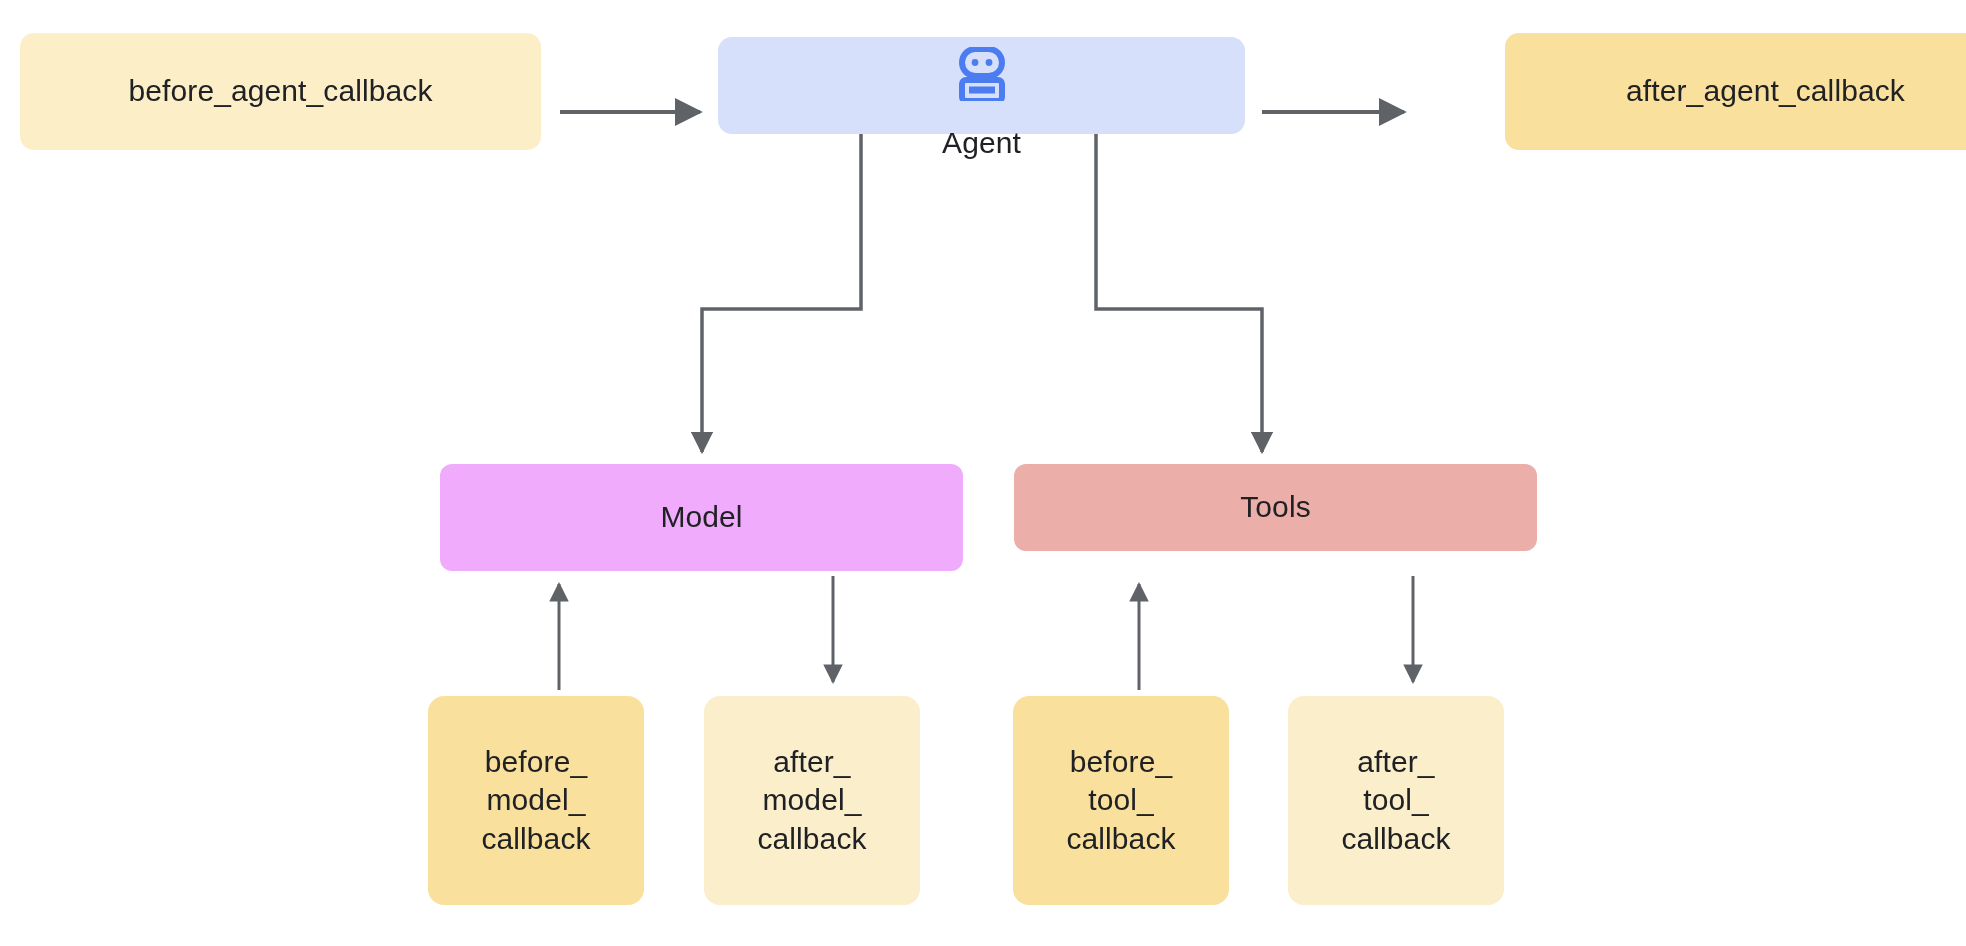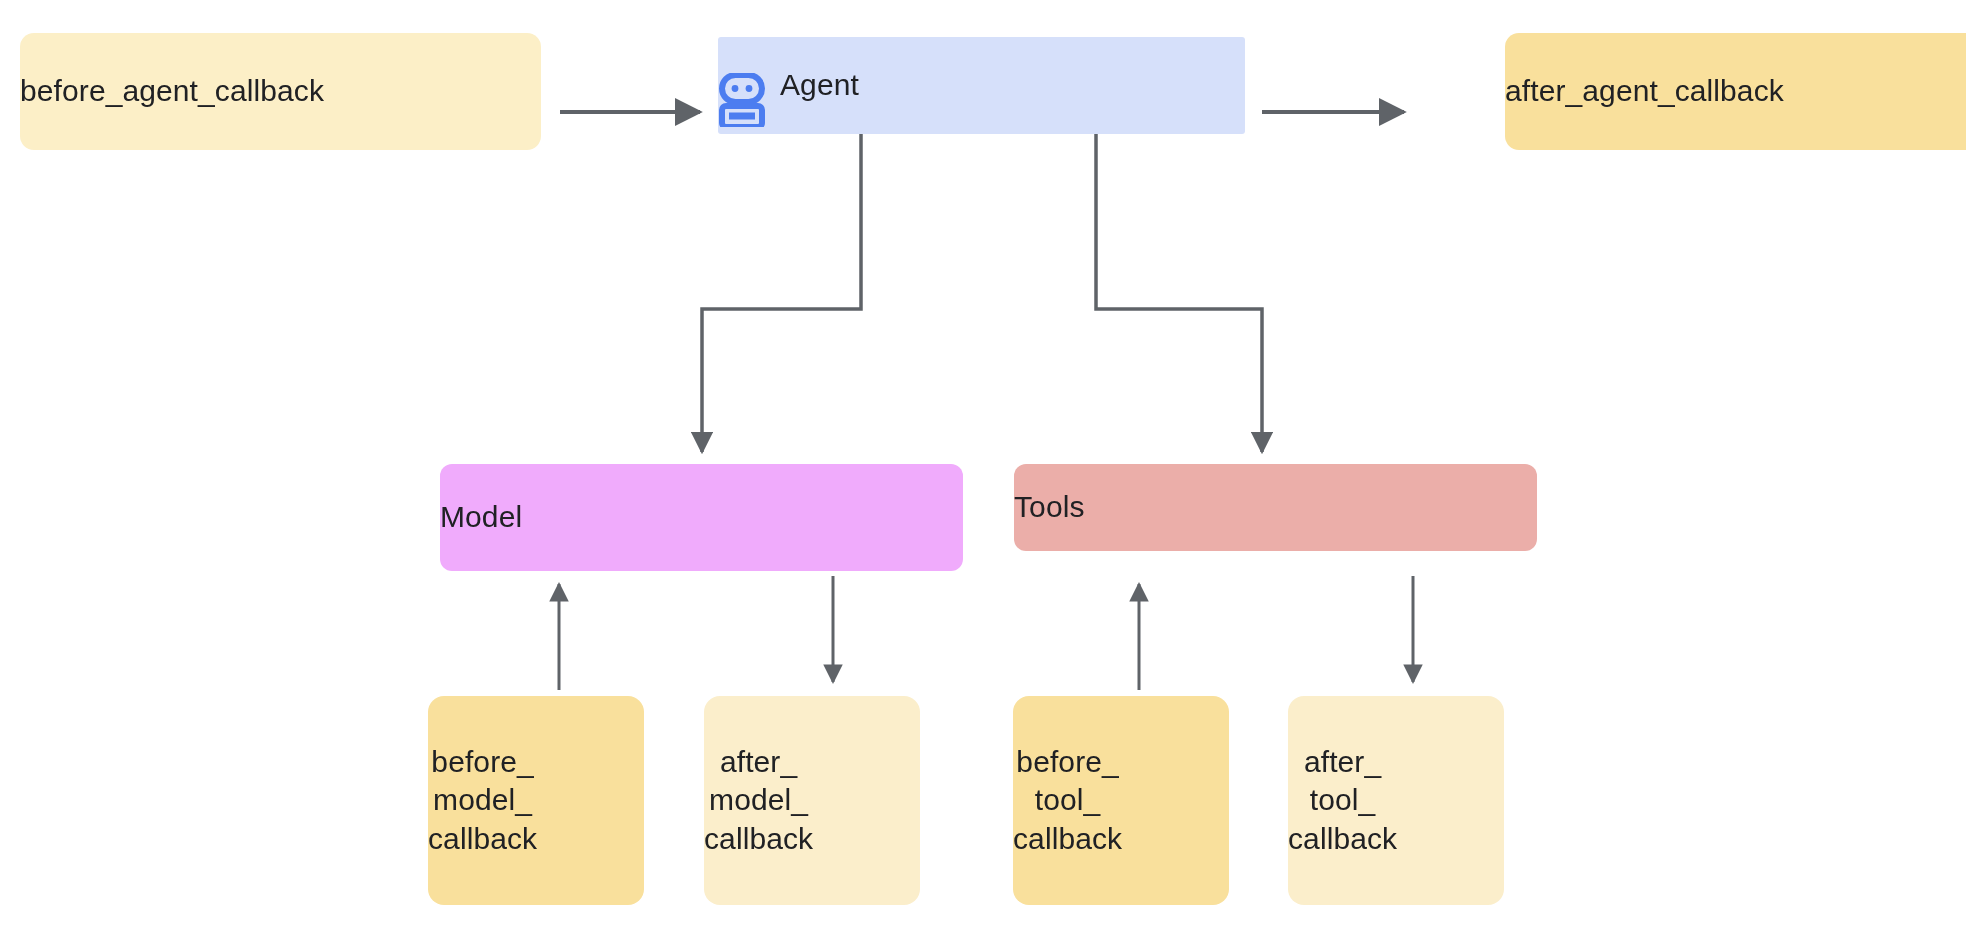--- a/index.html
+++ b/index.html
@@ -25,20 +25,21 @@
     top: 0;
     width: 1966px;
     height: 946px;
     pointer-events: none;
   }
   .node {
     position: absolute;
     box-sizing: border-box;
     display: flex;
     align-items: center;
+    justify-content: center;
     text-align: center;
     color: #202124;
     border-radius: 14px;
     line-height: 1.28;
     white-space: pre-line;
     letter-spacing: 0.1px;
   }
   .node-label {
     display: block;
     white-space: pre-line;
@@ -47,22 +48,23 @@
   
   #node-before-agent {
     left: 20px;  top: 33px;  width: 521px;  height: 117px;
     background: #FCEFC7;
     font-size: 30px;
   }
   #node-agent {
     left: 718px; top: 37px;  width: 527px; height: 97px;
     background: #D6E0FA;
     font-size: 30px;
-    border-radius: 3px;
+    border-radius: 14px;
     gap: 14px;
+    flex-direction: column;
   }
   #node-after-agent {
     left: 1505px; top: 33px; width: 521px; height: 117px;
     background: #F9E09C;
     font-size: 30px;
   }
 
   
   #node-model {
     left: 440px; top: 464px; width: 523px; height: 107px;

